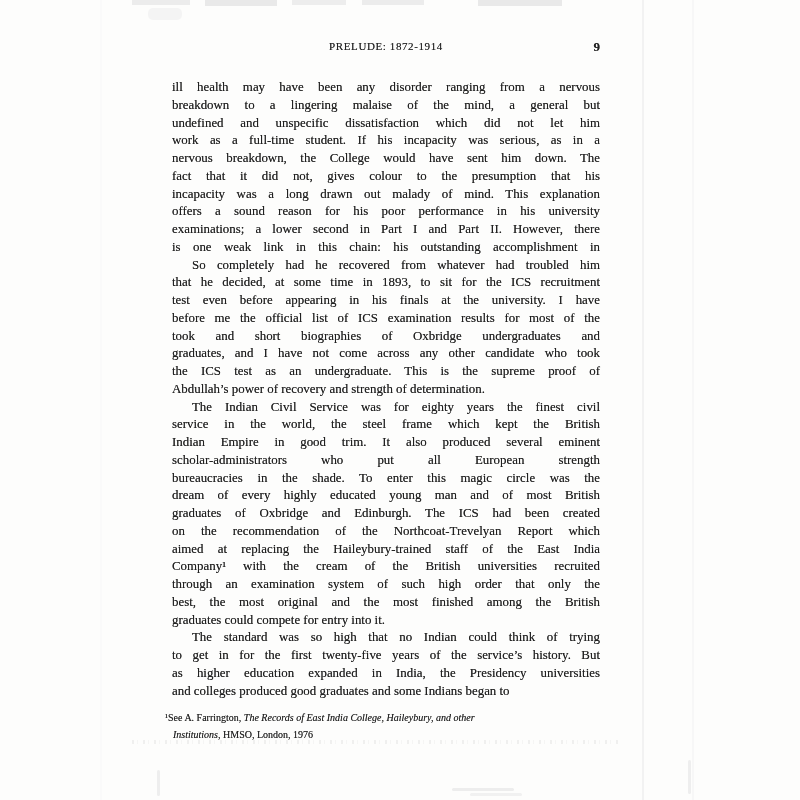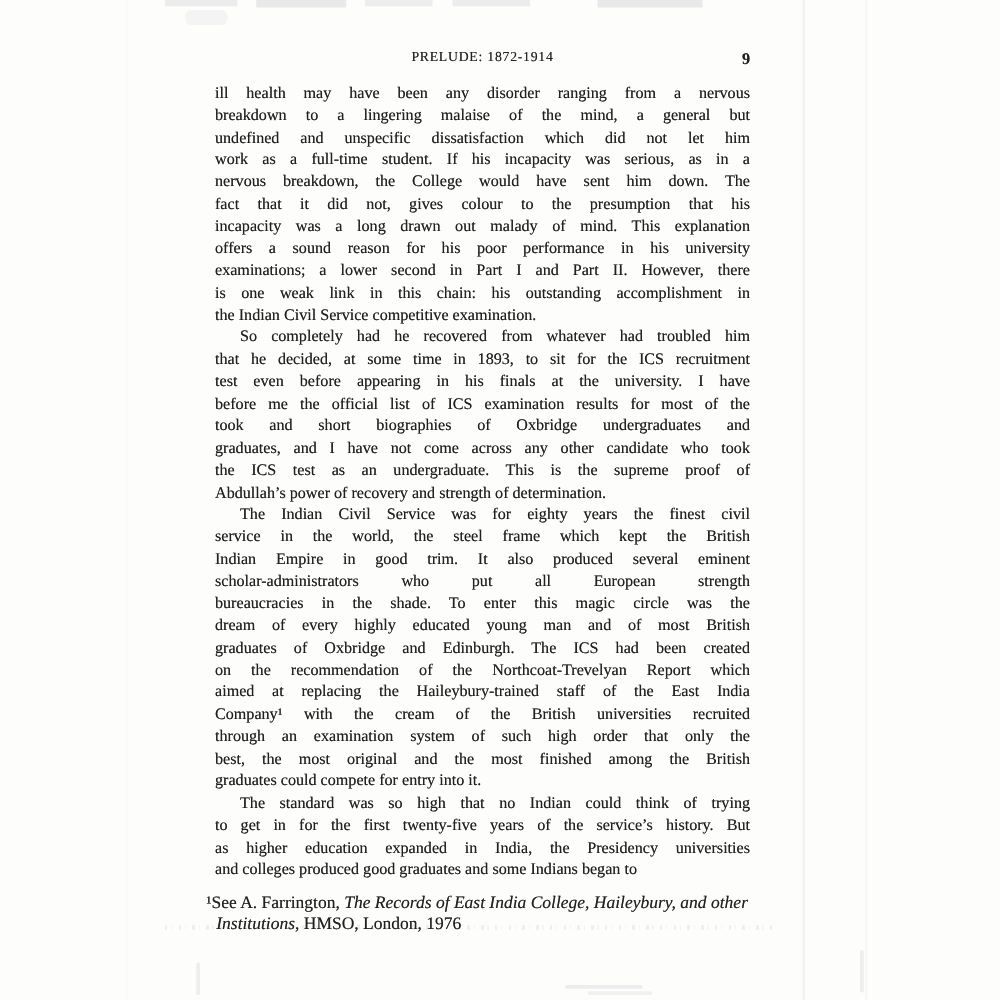--- a/index.html
+++ b/index.html
@@ -55,37 +55,37 @@
     text-shadow: 0 0 0.4px rgba(34,34,34,0.6);
   }
   .folio {
     position: absolute;
     right: 0; top: -1px;
     font-weight: bold;
     font-size: 13px;
     letter-spacing: 0;
   }
   .body-text {
-    margin-top: 11px;
+    margin-top: 24px;
     font-size: 12.9px;
     line-height: 17.75px;
     text-shadow: 0 0 0.5px rgba(33,33,33,0.65);
   }
   .para { margin: 0; }
   .pline {
     text-align: justify;
     text-align-last: justify;
     white-space: normal;
   }
   .pline.last { text-align-last: left; }
   .pline.indent { padding-left: 20px; }
   .footnote {
     margin-top: 9px;
     margin-left: -7px;
-    font-size: 14px;
+    font-size: 10px;
     line-height: 17px;
     text-shadow: 0 0 0.4px rgba(33,33,33,0.6);
   }
   .fline { text-align: left; }
   .fline.fcont { padding-left: 8px; }
   .it { font-style: italic; }
 </style>
 </head>
 <body>
 
@@ -117,21 +117,20 @@
           <div class="pline">ill health may have been any disorder ranging from a nervous</div>
           <div class="pline">breakdown to a lingering malaise of the mind, a general but</div>
           <div class="pline">undefined and unspecific dissatisfaction which did not let him</div>
           <div class="pline">work as a full-time student. If his incapacity was serious, as in a</div>
           <div class="pline">nervous breakdown, the College would have sent him down. The</div>
           <div class="pline">fact that it did not, gives colour to the presumption that his</div>
           <div class="pline">incapacity was a long drawn out malady of mind. This explanation</div>
           <div class="pline">offers a sound reason for his poor performance in his university</div>
           <div class="pline">examinations; a lower second in Part I and Part II. However, there</div>
           <div class="pline">is one weak link in this chain: his outstanding accomplishment in</div>
-          <div class="pline last">the Indian Civil Service competitive examination.</div>
         </div>
         <div class="para">
           <div class="pline indent">So completely had he recovered from whatever had troubled him</div>
           <div class="pline">that he decided, at some time in 1893, to sit for the ICS recruitment</div>
           <div class="pline">test even before appearing in his finals at the university. I have</div>
           <div class="pline">before me the official list of ICS examination results for most of the</div>
           <div class="pline">took and short biographies of Oxbridge undergraduates and</div>
           <div class="pline">graduates, and I have not come across any other candidate who took</div>
           <div class="pline">the ICS test as an undergraduate. This is the supreme proof of</div>
           <div class="pline last">Abdullah’s power of recovery and strength of determination.</div>

